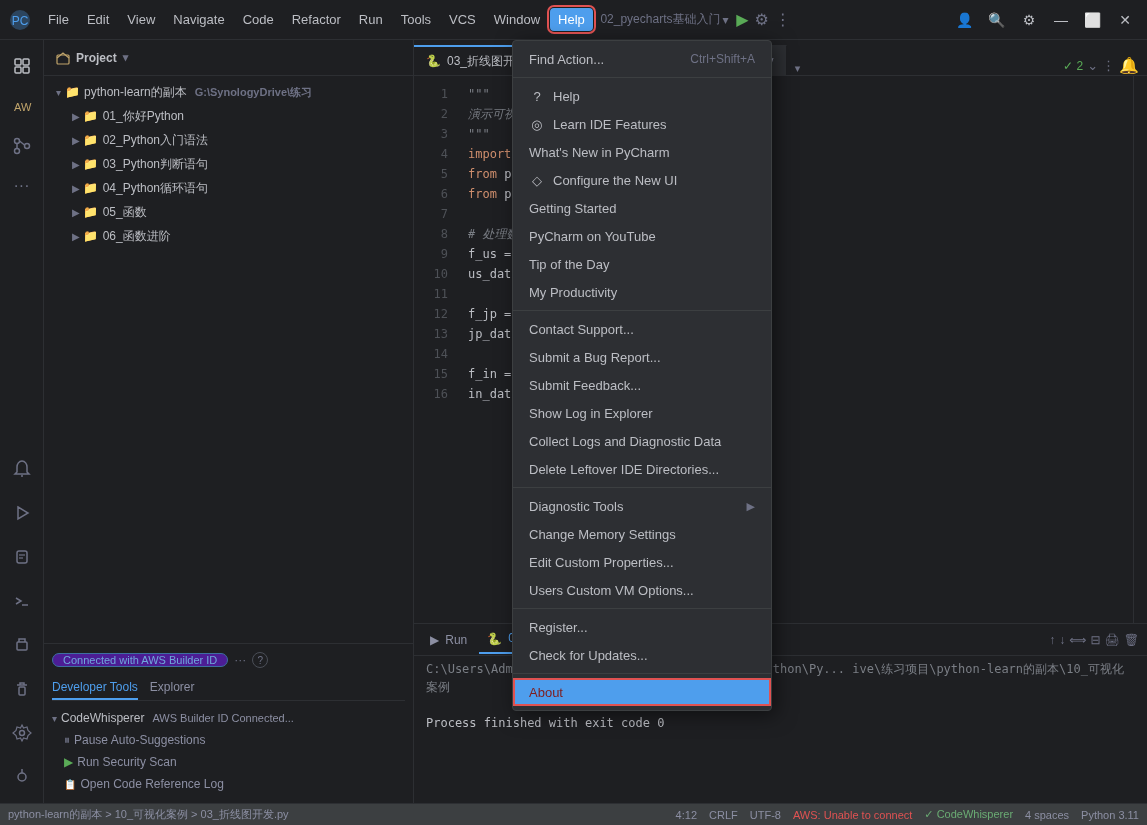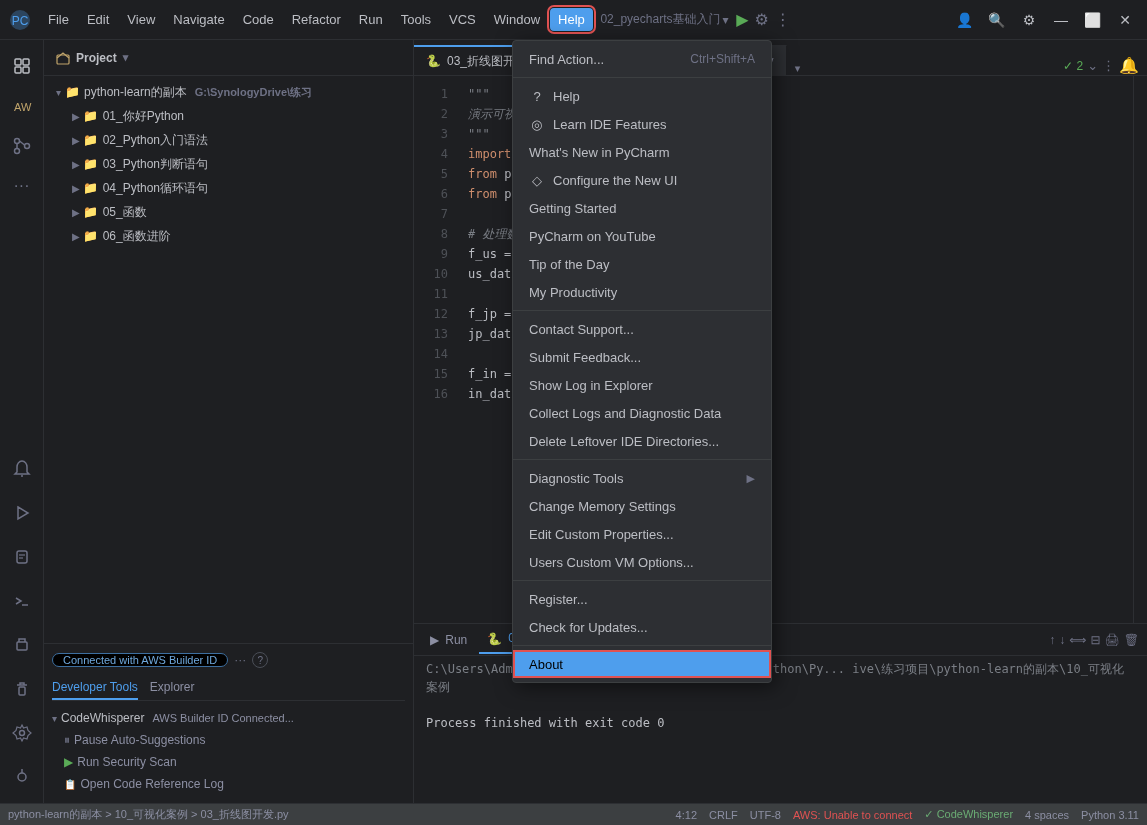--- a/index.html
+++ b/index.html
@@ -157,21 +157,21 @@
       color: #bcbec4;
       margin-bottom: 8px;
     }
     .aws-connected-row {
       display: flex;
       align-items: center;
       gap: 6px;
       margin-bottom: 8px;
     }
     .aws-connected-badge {
-      background: #000000;
+      background: #4c1d95;
       color: #6fa8dc;
       border-radius: 12px;
       padding: 0 10px;
       font-size: 11px;
       border: 1px solid #3d6fa0;
     }
     .aws-tabs {
       display: flex;
       gap: 12px;
       border-bottom: 1px solid #2d2f33;
@@ -376,21 +376,21 @@
       height: 28px;
       padding: 0 16px;
       cursor: pointer;
       font-size: 13px;
       color: #bcbec4;
       gap: 8px;
       position: relative;
     }
     .dropdown-item.highlighted {
       background: #4e9eed;
-      color: #000000;
+      color: #7f1d1d;
       outline: 2px solid #e05252;
       outline-offset: -2px;
     }
     .dropdown-item .shortcut {
       margin-left: auto;
       color: #6e7185;
       font-size: 12px;
     }
     .dropdown-item .arrow {
       margin-left: auto;
@@ -763,20 +763,23 @@
     <span>Tip of the Day</span>
   </div>
   <div class="dropdown-item">
     <span>My Productivity</span>
   </div>
   <div class="dropdown-separator"></div>
   <div class="dropdown-item">
     <span>Contact Support...</span>
   </div>
   <div class="dropdown-item">
+    <span>Submit a Bug Report...</span>
+  </div>
+  <div class="dropdown-item">
     <span>Submit Feedback...</span>
   </div>
   <div class="dropdown-item">
     <span>Show Log in Explorer</span>
   </div>
   <div class="dropdown-item">
     <span>Collect Logs and Diagnostic Data</span>
   </div>
   <div class="dropdown-item">
     <span>Delete Leftover IDE Directories...</span>

